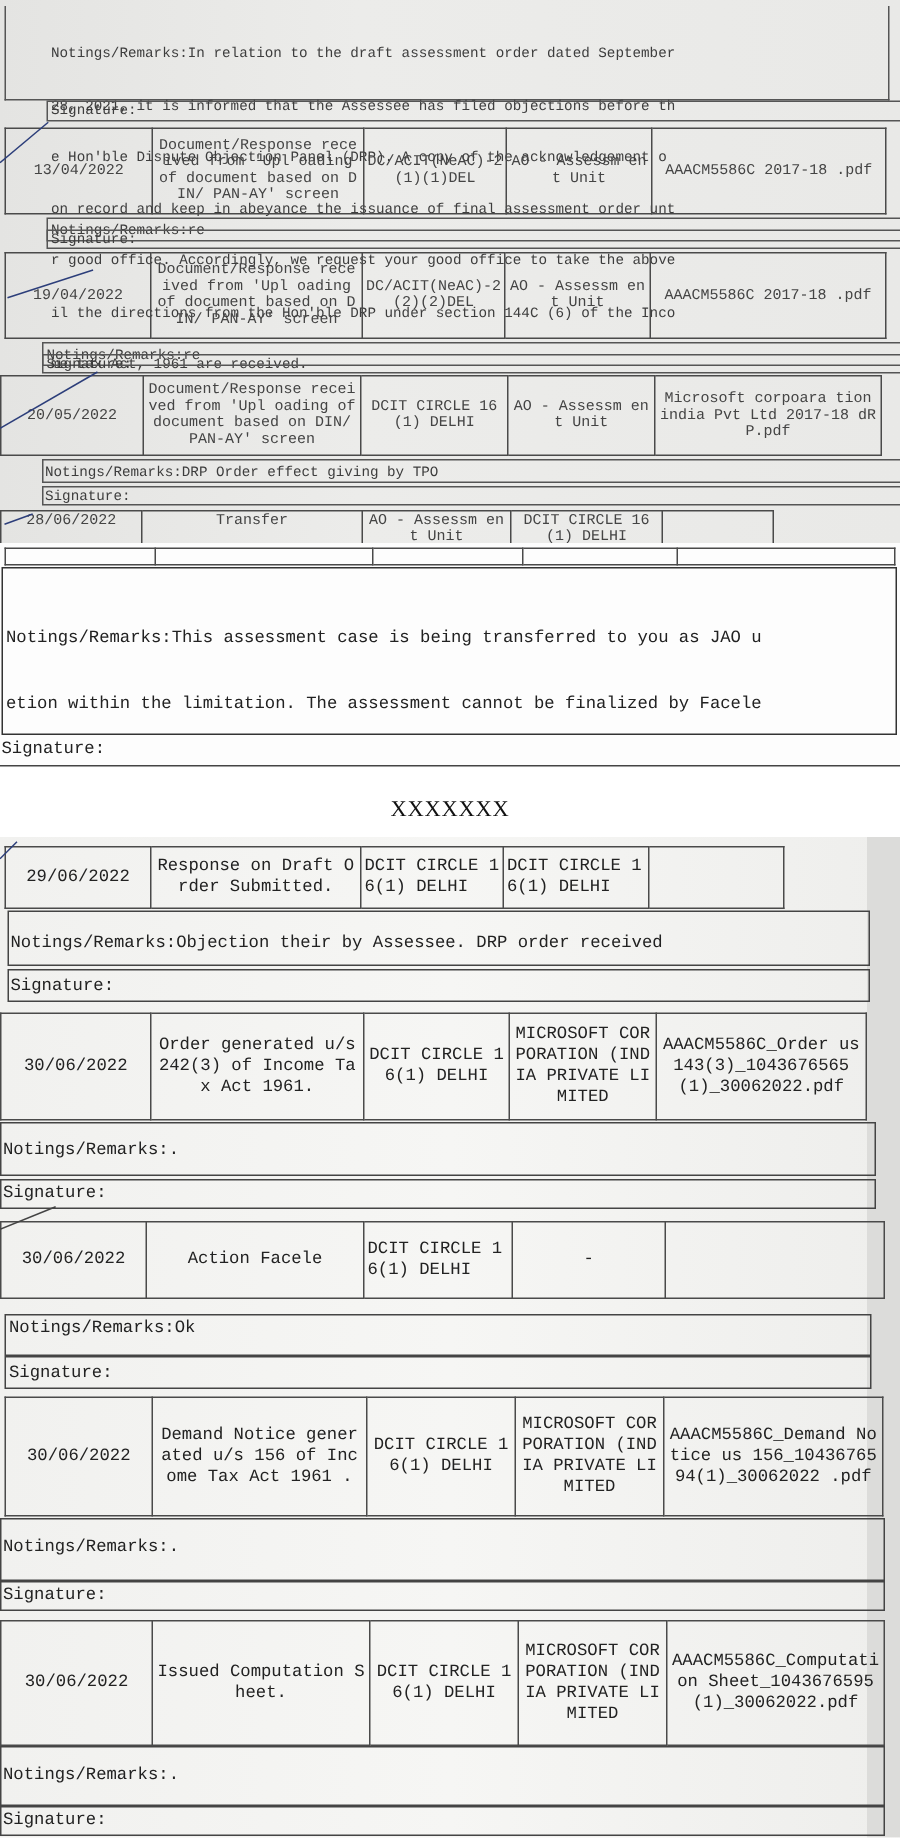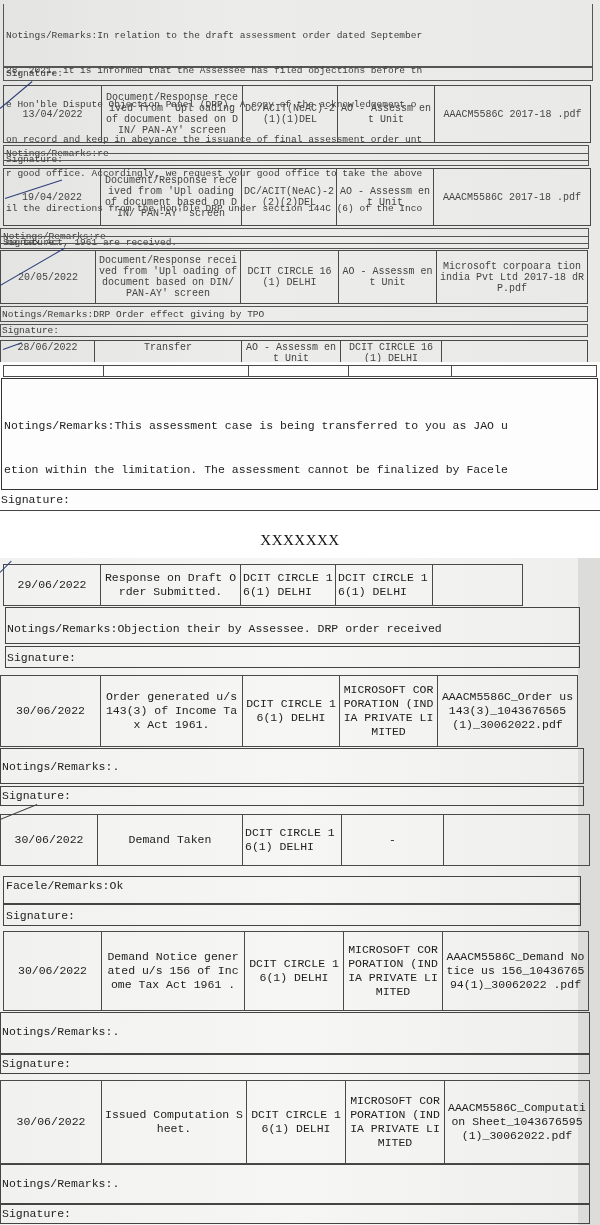--- a/index.html
+++ b/index.html
@@ -13,21 +13,21 @@
   .scan { background: linear-gradient(90deg, #e4e4e2 0%, #ececea 40%, #e9e9e7 100%); }
   .scan-light { background: linear-gradient(90deg, #f1f1ef 0%, #f6f6f4 50%, #eeeeec 100%); }
 
   table.log { border-collapse: collapse; table-layout: fixed; position: absolute; }
   table.log td {
     border: 1px solid #4a4a4a; padding: 1px 2px; vertical-align: middle;
     text-align: center; font-size: 10px; line-height: 11px; color: #444;
     word-break: break-all; overflow: hidden;
   }
   table.log td.left { text-align: left; }
-  .note { font-size: 9.5px; line-height: 11.5px; color: #3d3d3d; white-space: pre; }
+  .note { font-size: 9.5px; line-height: 11.5px; color: #3d3d3d; white-space: pre; margin-left: 28px; }
   .bigfont td { font-size: 11.5px !important; line-height: 14px !important; color: #222 !important; }
   .bignote { font-size: 11.5px; line-height: 14.5px; color: #222; white-space: pre; }
   .pen { position:absolute; border-top: 1.3px solid #2c3e7a; transform-origin: left center; }
   .sep {
     position:absolute; top: 532px; left:0; width:600px; text-align:center;
     font-family: "Liberation Serif", "DejaVu Serif", serif; font-size: 15px; color:#111;
     letter-spacing: 0.5px;
   }
 </style>
 </head>
@@ -105,21 +105,21 @@
       <td>Document/Response received from 'Upl oading of document based on DIN/ PAN-AY' screen</td>
       <td>DCIT CIRCLE 16(1) DELHI</td>
       <td>AO - Assessm ent Unit</td>
       <td>Microsoft corpoara tion india Pvt Ltd 2017-18 dRP.pdf</td>
     </tr>
   </tbody>
     </table>
   <div class="note" style="position:absolute;left:0px;top:306px;width:588px;height:16px;border:1px solid #555;padding:2px 0 0 1px;box-sizing:border-box;">Notings/Remarks:DRP Order effect giving by TPO</div>
   <div class="note" style="position:absolute;left:0px;top:324px;width:588px;height:13px;border:1px solid #555;padding-left:1px;box-sizing:border-box;">Signature:</div>
 
-  <table class="log" style="left:0px;top:340px;width:588px;height:30px;">
+  <table class="log" style="left:0px;top:340px;width:516px;height:30px;">
     <colgroup>
         <col style="width:94px">
         <col style="width:147px">
         <col style="width:99px">
         <col style="width:101px">
         <col>
       </colgroup>
     <tbody>
         <tr>
       <td style="vertical-align:top;">28/06/2022</td>
@@ -200,49 +200,49 @@
     <colgroup>
         <col style="width:100px">
         <col style="width:142px">
         <col style="width:97px">
         <col style="width:98px">
         <col>
       </colgroup>
     <tbody>
         <tr>
       <td>30/06/2022</td>
-      <td>Order generated u/s 143(3) of Income Tax Act 1961.</td>
+      <td>Order generated u/s 242(3) of Income Tax Act 1961.</td>
       <td>DCIT CIRCLE 16(1) DELHI</td>
       <td>MICROSOFT CORPORATION (INDIA PRIVATE LIMITED</td>
       <td>AAACM5586C_Order us 143(3)_1043676565(1)_30062022.pdf</td>
     </tr>
   </tbody>
     </table>
   <div class="bignote" style="position:absolute;left:0px;top:190px;width:584px;height:36px;border:1px solid #444;padding:11px 0 0 1px;box-sizing:border-box;">Notings/Remarks:.</div>
   <div class="bignote" style="position:absolute;left:0px;top:228px;width:584px;height:20px;border:1px solid #444;padding:2px 0 0 1px;box-sizing:border-box;">Signature:</div>
 
   <table class="log bigfont" style="left:0px;top:256px;width:590px;height:52px;">
     <colgroup>
         <col style="width:97px">
         <col style="width:145px">
         <col style="width:99px">
         <col style="width:102px">
         <col>
       </colgroup>
     <tbody>
         <tr>
       <td>30/06/2022</td>
-      <td>Demand Taken</td>
+      <td>Action Facele</td>
       <td class="left">DCIT CIRCLE 16(1) DELHI</td>
       <td>-</td>
       <td></td>
     </tr>
   </tbody>
     </table>
-  <div class="bignote" style="position:absolute;left:3px;top:318px;width:578px;height:28px;border:1px solid #444;padding:2px 0 0 2px;box-sizing:border-box;">Facele/Remarks:Ok</div>
+  <div class="bignote" style="position:absolute;left:3px;top:318px;width:578px;height:28px;border:1px solid #444;padding:2px 0 0 2px;box-sizing:border-box;">Notings/Remarks:Ok</div>
   <div class="bignote" style="position:absolute;left:3px;top:346px;width:578px;height:22px;border:1px solid #444;padding:4px 0 0 2px;box-sizing:border-box;">Signature:</div>
 
   <table class="log bigfont" style="left:3px;top:373px;width:586px;height:80px;">
     <colgroup>
         <col style="width:98px">
         <col style="width:143px">
         <col style="width:99px">
         <col style="width:99px">
         <col>
       </colgroup>

